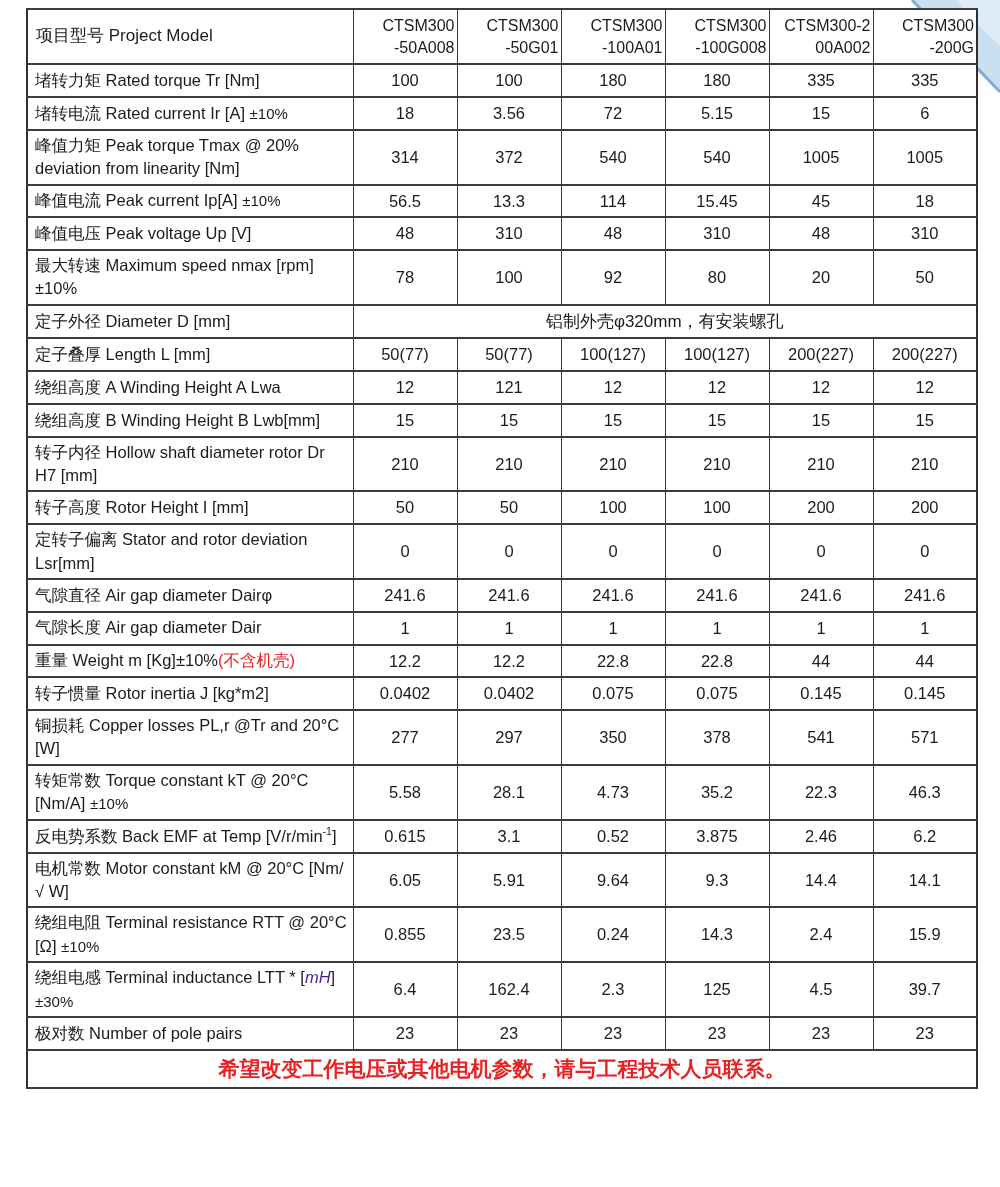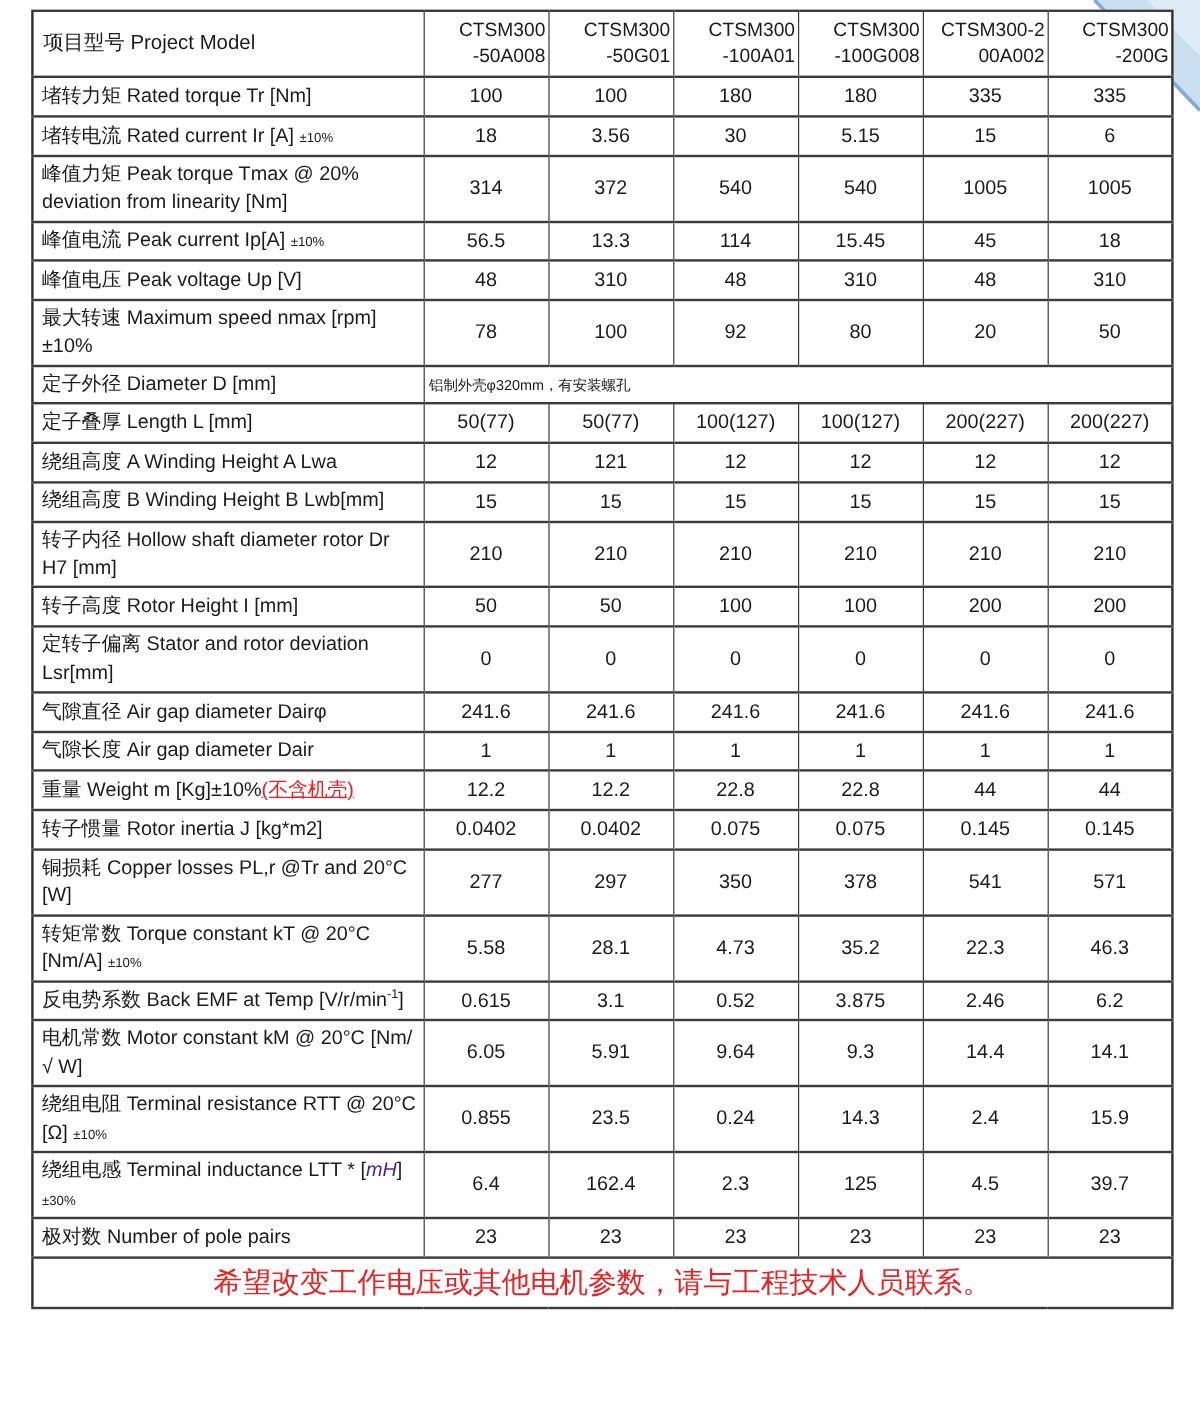--- a/index.html
+++ b/index.html
@@ -47,31 +47,31 @@
     padding-left: 7px;
     line-height: 1.42;
     margin-left: 41px;
   }
   td.value-cell {
     font-size: 16.5px;
     text-align: center;
     line-height: 1.5;
   }
   td.merged-cell {
-    font-size: 12px;
-    text-align: left;
+    font-size: 17px;
+    text-align: center;
     line-height: 1.5;
   }
   td.footer-cell {
     text-align: center;
-    font-size: 24px;
-    font-weight: 400;
+    font-size: 21px;
+    font-weight: 700;
     padding: 4px 2px;
   }
-  .seg-small { font-size: 11px; }
+  .seg-small { font-size: 15px; }
   .seg-sup   { vertical-align: super; font-size: 10.5px; }
   .seg-red   { }
 </style>
 </head>
 <body>
 
 <svg class="corner-decor" width="130" height="130" viewBox="0 0 130 130" aria-hidden="true">
   <path id="swoosh-band" d="M42,0 Q85,45 130,92 L130,0 Z" fill="#cadff0"></path>
   <path id="swoosh-inner" d="M86,0 Q108,26 130,46 L130,0 Z" fill="#dfecf7"></path>
   <path id="swoosh-edge" d="M42,0 Q85,45 130,92" fill="none" stroke-width="3" stroke="#84abd3"></path>
@@ -105,21 +105,21 @@
         <td class="value-cell">100</td>
         <td class="value-cell">180</td>
         <td class="value-cell">180</td>
         <td class="value-cell">335</td>
         <td class="value-cell">335</td>
       </tr>
       <tr>
         <td class="row-label"><span>堵转电流 Rated current Ir [A] </span><span class="seg-small">±10%</span></td>
         <td class="value-cell">18</td>
         <td class="value-cell">3.56</td>
-        <td class="value-cell">30</td>
+        <td class="value-cell">72</td>
         <td class="value-cell">5.15</td>
         <td class="value-cell">15</td>
         <td class="value-cell">6</td>
       </tr>
       <tr>
         <td class="row-label"><span>峰值力矩 Peak torque Tmax @ 20% deviation from linearity [Nm]</span></td>
         <td class="value-cell">314</td>
         <td class="value-cell">372</td>
         <td class="value-cell">540</td>
         <td class="value-cell">540</td>
@@ -223,21 +223,21 @@
       <tr>
         <td class="row-label"><span>气隙长度  Air gap diameter Dair</span></td>
         <td class="value-cell">1</td>
         <td class="value-cell">1</td>
         <td class="value-cell">1</td>
         <td class="value-cell">1</td>
         <td class="value-cell">1</td>
         <td class="value-cell">1</td>
       </tr>
       <tr>
-        <td class="row-label"><span>重量 Weight m [Kg]±10%</span><span class="seg-red" style="color: rgb(232, 34, 34); text-decoration: underline;">(不含机壳)</span></td>
+        <td class="row-label"><span>重量 Weight m [Kg]±10%</span><span class="seg-red" style="color: rgb(232, 34, 34);">(不含机壳)</span></td>
         <td class="value-cell">12.2</td>
         <td class="value-cell">12.2</td>
         <td class="value-cell">22.8</td>
         <td class="value-cell">22.8</td>
         <td class="value-cell">44</td>
         <td class="value-cell">44</td>
       </tr>
       <tr>
         <td class="row-label"><span>转子惯量 Rotor inertia J [kg*m2]</span></td>
         <td class="value-cell">0.0402</td>

